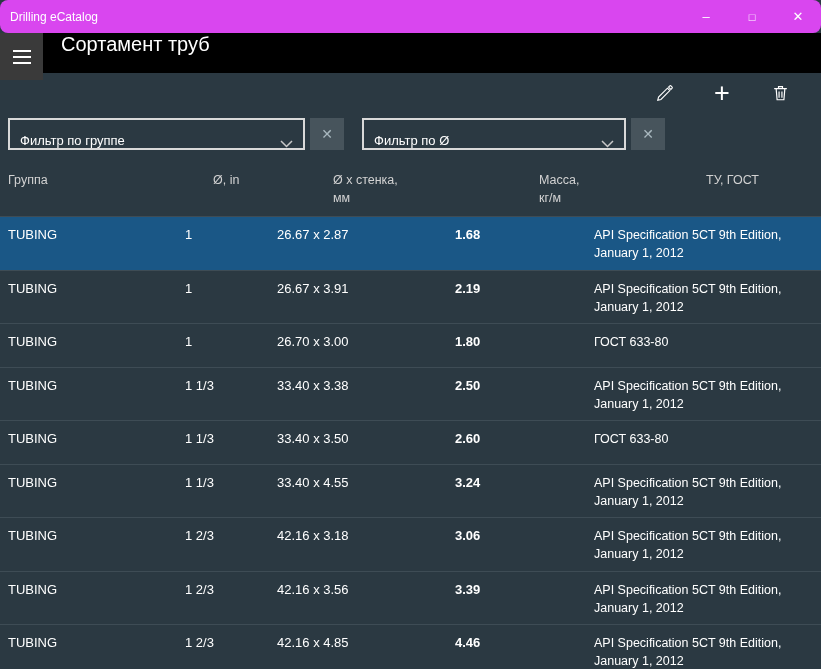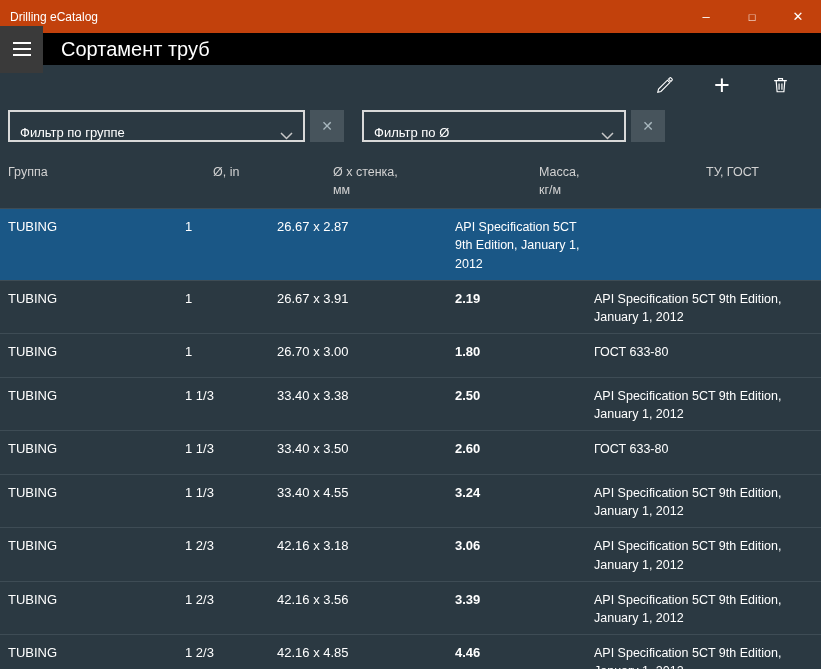--- a/index.html
+++ b/index.html
@@ -7,34 +7,34 @@
   body {
     width: 821px; height: 669px;
     background: #2b3942;
     font-family: "Liberation Sans", sans-serif;
     overflow: hidden;
     color: #fff;
   }
 
   
   .titlebar {
-    height: 33px; background: #c2410c;
-    display: flex; align-items: center;
+    height: 33px; background: #d946ef;
+    display: flex; align-items: center; border-radius: 8px;
   }
   .titlebar-title { font-size: 12px; color: #fff; padding-left: 10px; }
   .window-controls { margin-left: auto; display: flex; height: 100%; }
   .win-btn {
     width: 46px; height: 100%;
     display: flex; align-items: center; justify-content: center;
     font-size: 13px; color: #fff; cursor: default;
   }
   .win-btn.maximize { font-size: 11px; }
 
   
-  .appbar { height: 32px; background: #000; display: flex; align-items: center; }
+  .appbar { height: 40px; background: #000; display: flex; align-items: flex-start; }
   .hamburger {
     width: 43px; height: 47px; background: #3a3a3a;
     display: flex; flex-direction: column; justify-content: center; align-items: center; gap: 4px;
   }
   .hamburger span { display: block; width: 18px; height: 2px; background: #fff; }
   .appbar-title { font-size: 20px; font-weight: 400; margin-left: 18px; color: #fff; }
 
   
   .search-row { display: flex; align-items: center; padding: 9px 8px 8px 8px; }
   .search-input {
@@ -165,20 +165,21 @@
   <div>Масса,
 кг/м</div>
   <div>ТУ,  ГОСТ</div>
 </div>
 
 <div>
   <div class="table-row grid-cols selected">
     <div>TUBING</div>
     <div>1</div>
     <div>26.67 x 2.87</div>
+    <div class="cell-mass">1.68</div>
     <div class="cell-standard">API Specification 5CT 9th Edition, January 1, 2012</div>
   </div>
 
   <div class="table-row grid-cols">
     <div>TUBING</div>
     <div>1</div>
     <div>26.67 x 3.91</div>
     <div class="cell-mass">2.19</div>
     <div class="cell-standard">API Specification 5CT 9th Edition, January 1, 2012</div>
   </div>

